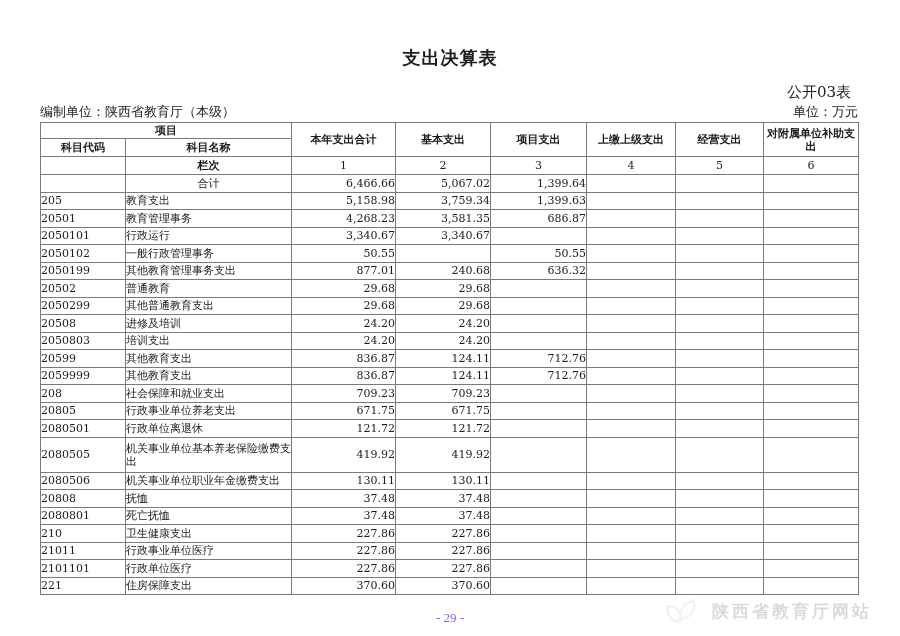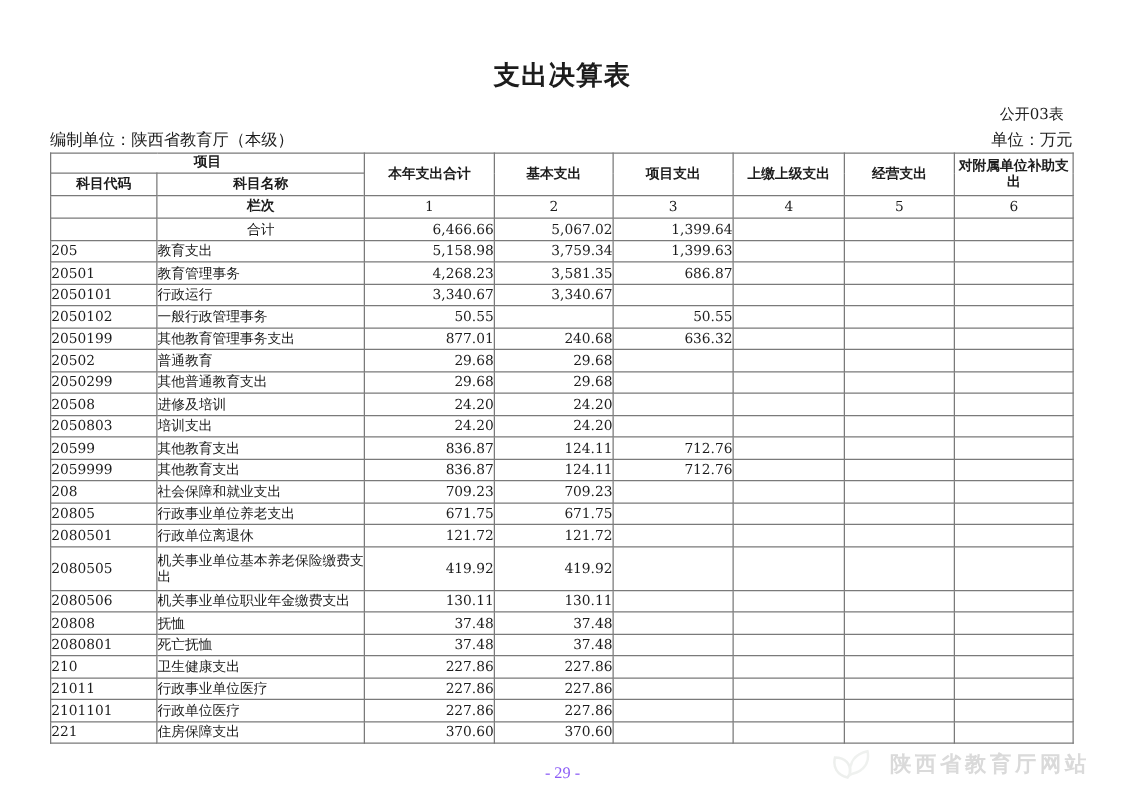--- a/index.html
+++ b/index.html
@@ -7,27 +7,27 @@
   body {
     width: 900px; height: 636px;
     background: #ffffff;
     position: relative;
     font-family: "DejaVu Serif", "Liberation Serif", serif;
     color: #1c1c1c;
     overflow: hidden;
   }
   .doc-title {
     position: absolute; top: 46px; left: 0; width: 100%;
-    text-align: center; font-size: 21px; font-weight: bold;
+    text-align: center; font-size: 18px; font-weight: bold;
     letter-spacing: 1px;
     font-family: Liberation Sans, sans-serif;
   }
   .table-code {
     position: absolute; top: 83px; right: 49px;
-    font-size: 12px;
+    font-size: 15px;
   }
   .meta-row {
     position: absolute; top: 103px; left: 40px; width: 818px;
     display: flex; justify-content: space-between;
     font-size: 13px;
   }
   table.report {
     position: absolute; left: 40px; top: 122px;
     width: 818px;
     border-collapse: collapse; table-layout: fixed;

